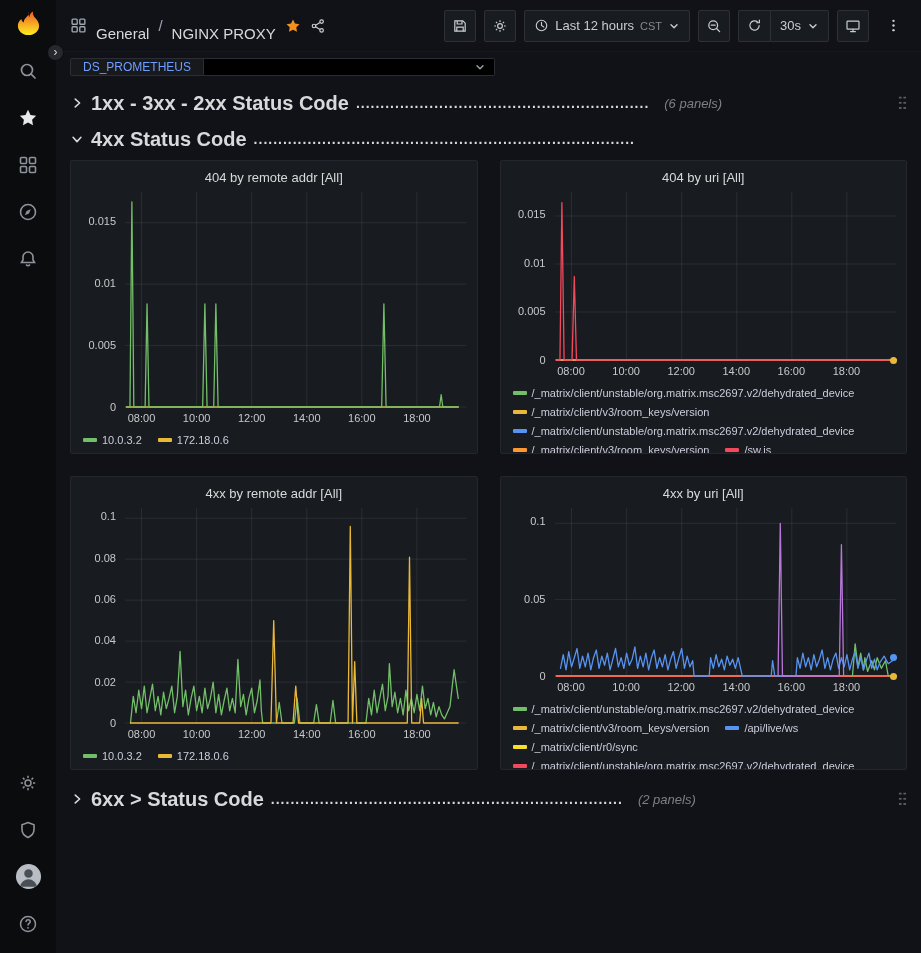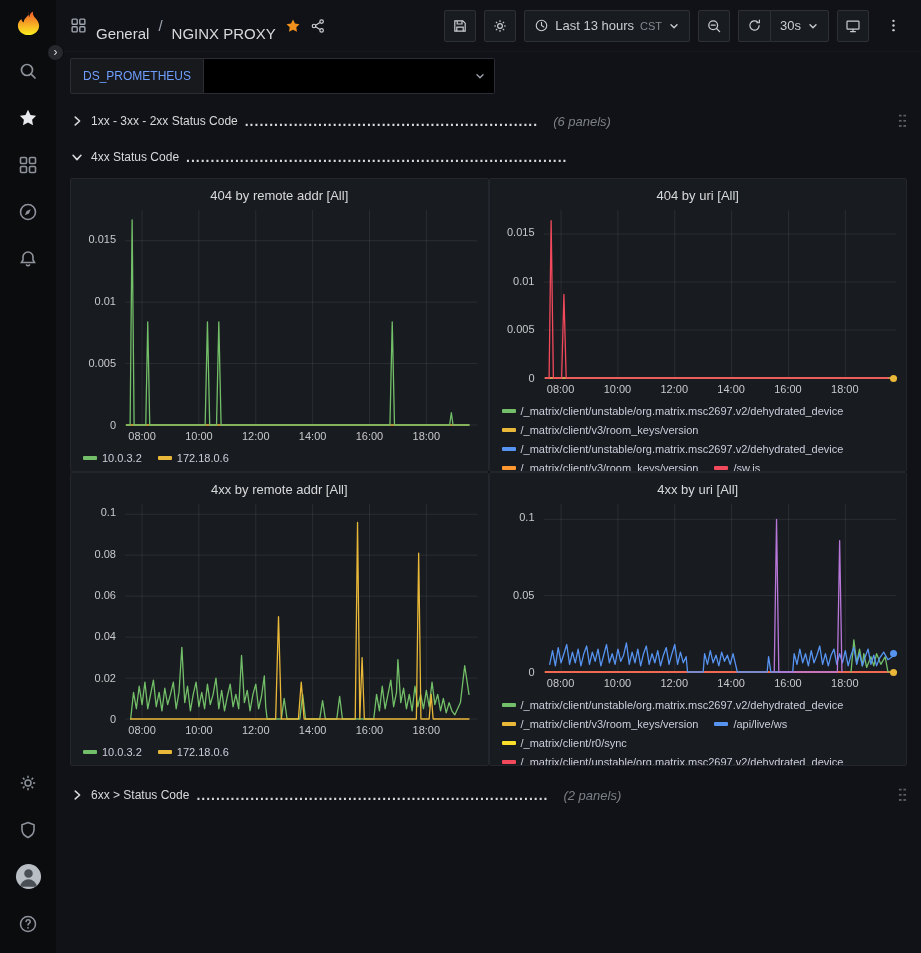--- a/index.html
+++ b/index.html
@@ -27,41 +27,41 @@
   .btn{height:32px;min-width:32px;display:inline-flex;align-items:center;justify-content:center;gap:6px;background:#181B1F;border:1px solid #2D3036;border-radius:2px;color:#C9CDD3;font-size:13px;padding:0 9px;cursor:pointer;white-space:nowrap;}
   .btn.icon-only{padding:0;width:32px;}
   .btn .tz{font-size:11px;color:#838993;}
   .btn-group{display:inline-flex;}
   .btn-group .btn:first-child{border-radius:2px 0 0 2px;border-right:none;}
   .btn-group .btn:last-child{border-radius:0 2px 2px 0;}
   .kebab{background:none;border:none;width:24px;padding:0;}
 
   
   .var-row{display:flex;align-items:center;gap:12px;padding:6px 14px 8px;}
-  .var-group{display:flex;align-items:stretch;height:36px;}
+  .var-group{display:flex;align-items:stretch;height:18px;}
   .var-label{display:flex;align-items:center;padding:0 12px;background:#17191D;border:1px solid #2A2D33;color:#6E9FFF;font-size:12px;font-weight:500;border-radius:2px 0 0 2px;cursor:pointer;white-space:nowrap;}
   .var-value{display:flex;align-items:center;cursor:pointer;}
   .var-value.redacted{width:291px;background:#000;border:1px solid #2A2D33;border-left:none;justify-content:flex-end;padding:0 8px;border-radius:0 2px 2px 0;color:#9DA3AB;}
   .var-value.plain{padding:0 10px;background:#17191D;border:1px solid #2A2D33;border-left:none;color:#D8D9DA;font-size:13px;gap:7px;border-radius:0 2px 2px 0;}
 
   
   .dash{flex:1;padding:4px 14px 0;overflow:hidden;}
   .row-header{height:30px;display:flex;align-items:center;gap:7px;cursor:pointer;}
   .row-header.first{margin-bottom:4px;}
   .row-header.expanded{margin:6px 0;}
   .row-header.tail{margin-bottom:8px;}
   .row-chevron{color:#D8D9DA;display:flex;}
-  .row-title{font-size:12px;font-weight:400;color:#D8D9DA;white-space:nowrap;}
+  .row-title{font-size:20px;font-weight:700;color:#D8D9DA;white-space:nowrap;}
   .row-dots{font-size:14px;font-weight:700;color:#D8D9DA;letter-spacing:1px;white-space:nowrap;overflow:hidden;}
   .row-count{font-size:13px;font-style:italic;color:#7B8087;margin-left:8px;white-space:nowrap;}
   .row-spacer{flex:1;}
   .drag-handle{width:9px;height:16px;background-image:radial-gradient(circle,#5A5E66 1.1px,transparent 1.3px);background-size:4.5px 5.2px;cursor:grab;flex:none;}
 
   
-  .panel-grid{display:grid;grid-template-columns:1fr 1fr;gap:0;margin:2px 0 14px;}
+  .panel-grid{display:grid;grid-template-columns:1fr 1fr;gap:22px;margin:2px 0 14px;}
   .panel{height:294px;background:#181B1F;border:1px solid #23262C;border-radius:2px;padding:5px 10px 0;display:flex;flex-direction:column;overflow:hidden;}
   .panel-title{text-align:center;font-size:13px;font-weight:500;color:#D8D9DA;height:24px;line-height:24px;flex:none;cursor:pointer;white-space:nowrap;}
   .plot{flex:1;display:flex;min-height:0;}
   .y-axis{width:44px;flex:none;position:relative;height:calc(100% - 20px);}
   .tick-y{position:absolute;right:9px;font-size:11px;color:#C8C9CB;}
   .chart-wrap{flex:1;position:relative;min-width:0;cursor:crosshair;}
   .chart-svg{position:absolute;left:0;top:2px;width:100%;height:calc(100% - 22px);overflow:visible;}
   .gridline{stroke:rgba(204,204,220,0.10);stroke-width:1;}
   .x-axis{position:absolute;left:0;right:0;bottom:0;height:18px;}
   .tick-x{position:absolute;top:3px;transform:translateX(-50%);font-size:11px;color:#C8C9CB;white-space:nowrap;}
@@ -219,21 +219,21 @@
               </svg>
             </span>
         </button>
         <button class="btn">
           <span>
               <svg viewBox="0 0 20 20" width="15" height="15" fill="none" stroke="currentColor" stroke-width="1.5">
                 <circle cx="10" cy="10" r="7"></circle>
                 <path d="M10 5.8V10l3 2" stroke-linecap="round"></path>
               </svg>
             </span>
-          <span>Last 13 hours</span>
+          <span>Last 12 hours</span>
           <span class="tz">CST</span>
           <span>
               <svg viewBox="0 0 14 14" width="12" height="12" fill="none" stroke="currentColor" stroke-width="1.6">
                 <path d="M3.5 5.5L7 9l3.5-3.5" stroke-linecap="round" stroke-linejoin="round"></path>
               </svg>
             </span>
         </button>
         <button class="btn icon-only">
           <span>
               <svg viewBox="0 0 20 20" width="16" height="16" fill="none" stroke="currentColor" stroke-width="1.6">

